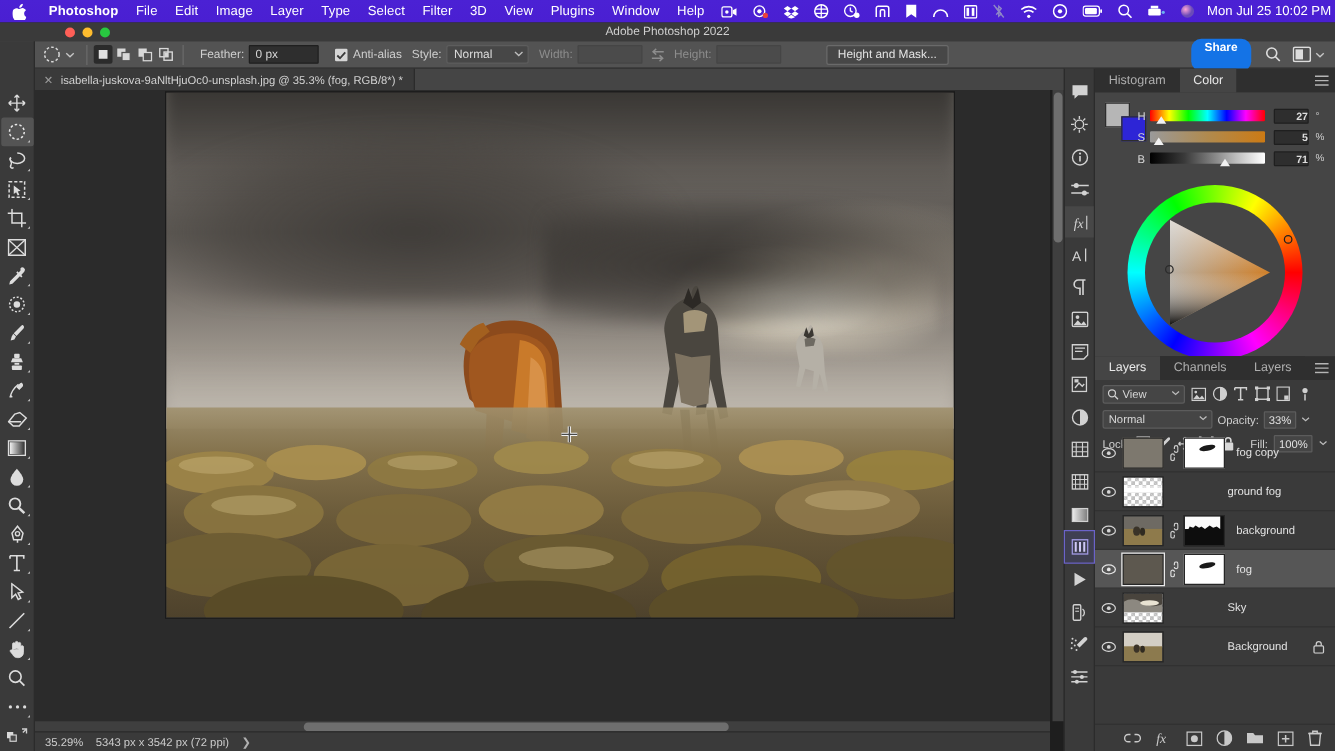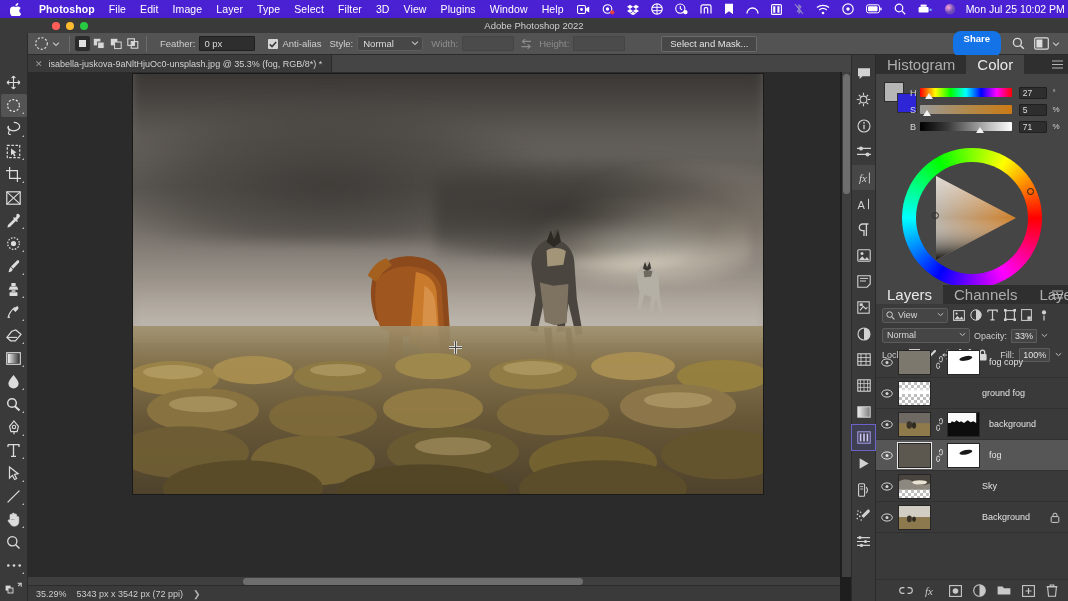--- a/index.html
+++ b/index.html
@@ -177,21 +177,21 @@
   
   .panels {
     position:absolute; top:55px; right:0; width:192px; bottom:0;
     background:#3a3a3a;
   }
   .panel-tabs {
     display:flex; align-items:stretch; height:19px; background:#2f2f2f; position:relative;
   }
   .ptab {
     padding:0 11px; display:flex; align-items:center;
-    font-size:15px; color:#aeaeae; background:#2f2f2f;
+    font-size:10px; color:#aeaeae; background:#2f2f2f;
   }
   .ptab.active { background:#454545; color:#e9e9e9; }
   .pmenu { position:absolute; right:5px; top:5px; }
 
   .colorpanel { background:#454545; height:230px; position:relative; padding:8px 8px 0 8px;}
   .cp-swatches { position:relative; width:32px; height:30px; }
   .cp-fg { position:absolute; left:0; top:0; width:20px;height:20px;background:#b6b6b6;border:1px solid #2d2d2d; }
   .cp-bg { position:absolute; left:13px; top:11px; width:20px;height:20px;background:#2d25d6;border:1px solid #2d2d2d; }
   .hsb-rows { position:absolute; left:34px; top:12px; right:8px; }
   .hsb-row { display:flex; align-items:center; height:13px; margin-bottom:4px; }
@@ -200,22 +200,22 @@
   .sl-h { background: linear-gradient(90deg,#ff0000,#ffff00,#00ff00,#00ffff,#0000ff,#ff00ff,#ff0000); }
   .sl-s { background: linear-gradient(90deg,#9a9a9a,#b08a4e 50%,#cc7a14); }
   .sl-b { background: linear-gradient(90deg,#000000,#3a3a3a 30%,#bdbdbd 75%,#ffffff); }
   .knob {
     position:absolute; top:5px; width:0;height:0;
     border-left:4px solid transparent; border-right:4px solid transparent;
     border-bottom:6px solid #f2f2f2;
   }
   .hsb-val {
     width:30px; height:12px; background:#2e2e2e; border:1px solid #1f1f1f;
-    color:#ddd; font-size:8.5px; line-height:10px; text-align:left; padding-left:3px;
-    margin-left:7px; border-radius:1px;
+    color:#ddd; font-size:8.5px; line-height:10px; text-align:right; padding-left:3px;
+    margin-left:7px; border-radius:1px;font-weight:bold;
   }
   .hsb-unit { color:#cfcfcf; font-size:8px; margin-left:5px; width:8px;}
   .wheelwrap { position:absolute; left:0; right:0; top:74px; display:flex; justify-content:center; }
   .wheel { position:relative; width:140px; height:140px; }
   .wheel-ring {
     position:absolute; inset:0; border-radius:50%;
     background: conic-gradient(from 90deg, #ff0000, #ff00ff, #0000ff, #00ffff, #00ff00, #ffff00, #ff0000);
   }
   .wheel-hole {
     position:absolute; inset:14px; border-radius:50%; background:#454545;
@@ -488,21 +488,21 @@
     <span class="opt-label" style="color:#8d8d8d">Width:</span>
     <span class="opt-field dis" style="width:52px"></span>
     <span style="margin:0 6px">
       <svg width="13" height="12" viewBox="0 0 13 12">
           <path d="M1.5 8.6h8.2M7.6 6.3l2.6 2.3-2.6 2.3" fill="none" stroke="#8d8d8d" stroke-width="1.1"></path>
           <path d="M11 3.4H2.8M5 1.1L2.4 3.4 5 5.7" fill="none" stroke="#8d8d8d" stroke-width="1.1"></path>
         </svg>
     </span>
     <span class="opt-label" style="margin-left:0;color:#8d8d8d">Height:</span>
     <span class="opt-field dis" style="width:52px"></span>
-    <span class="mask-btn" style="margin-left:36px">Select and Mask...</span>
+    <span class="mask-btn" style="margin-left:36px">Height and Mask...</span>
     <span style="flex:1"></span>
     <span class="share-btn">Share</span>
     <span style="margin:0 9px 0 11px">
       <svg width="13" height="13" viewBox="0 0 13 13">
           <circle cx="5.4" cy="5.4" r="4" fill="none" stroke="#dcdcdc" stroke-width="1.3"></circle>
           <path d="M8.4 8.4l3.4 3.4" stroke="#dcdcdc" stroke-width="1.4"></path>
         </svg>
     </span>
     <span style="display:flex;align-items:center;gap:3px;margin-right:8px">
       <span>

